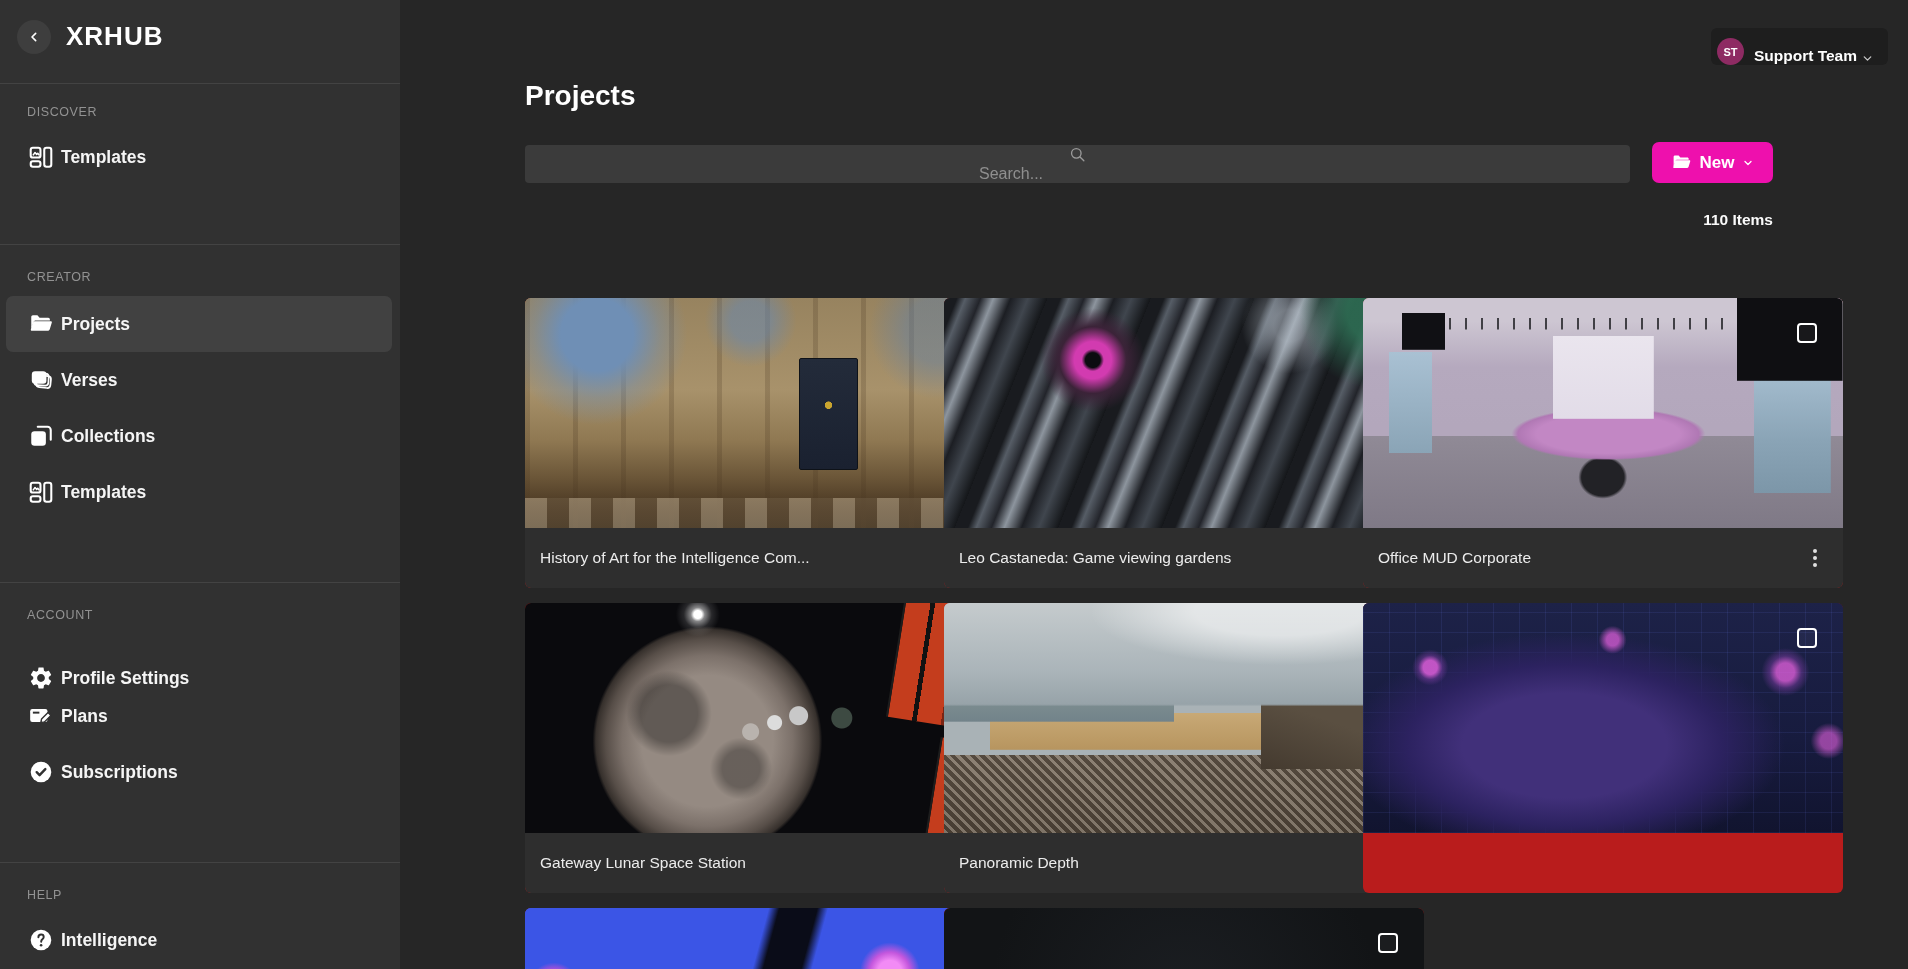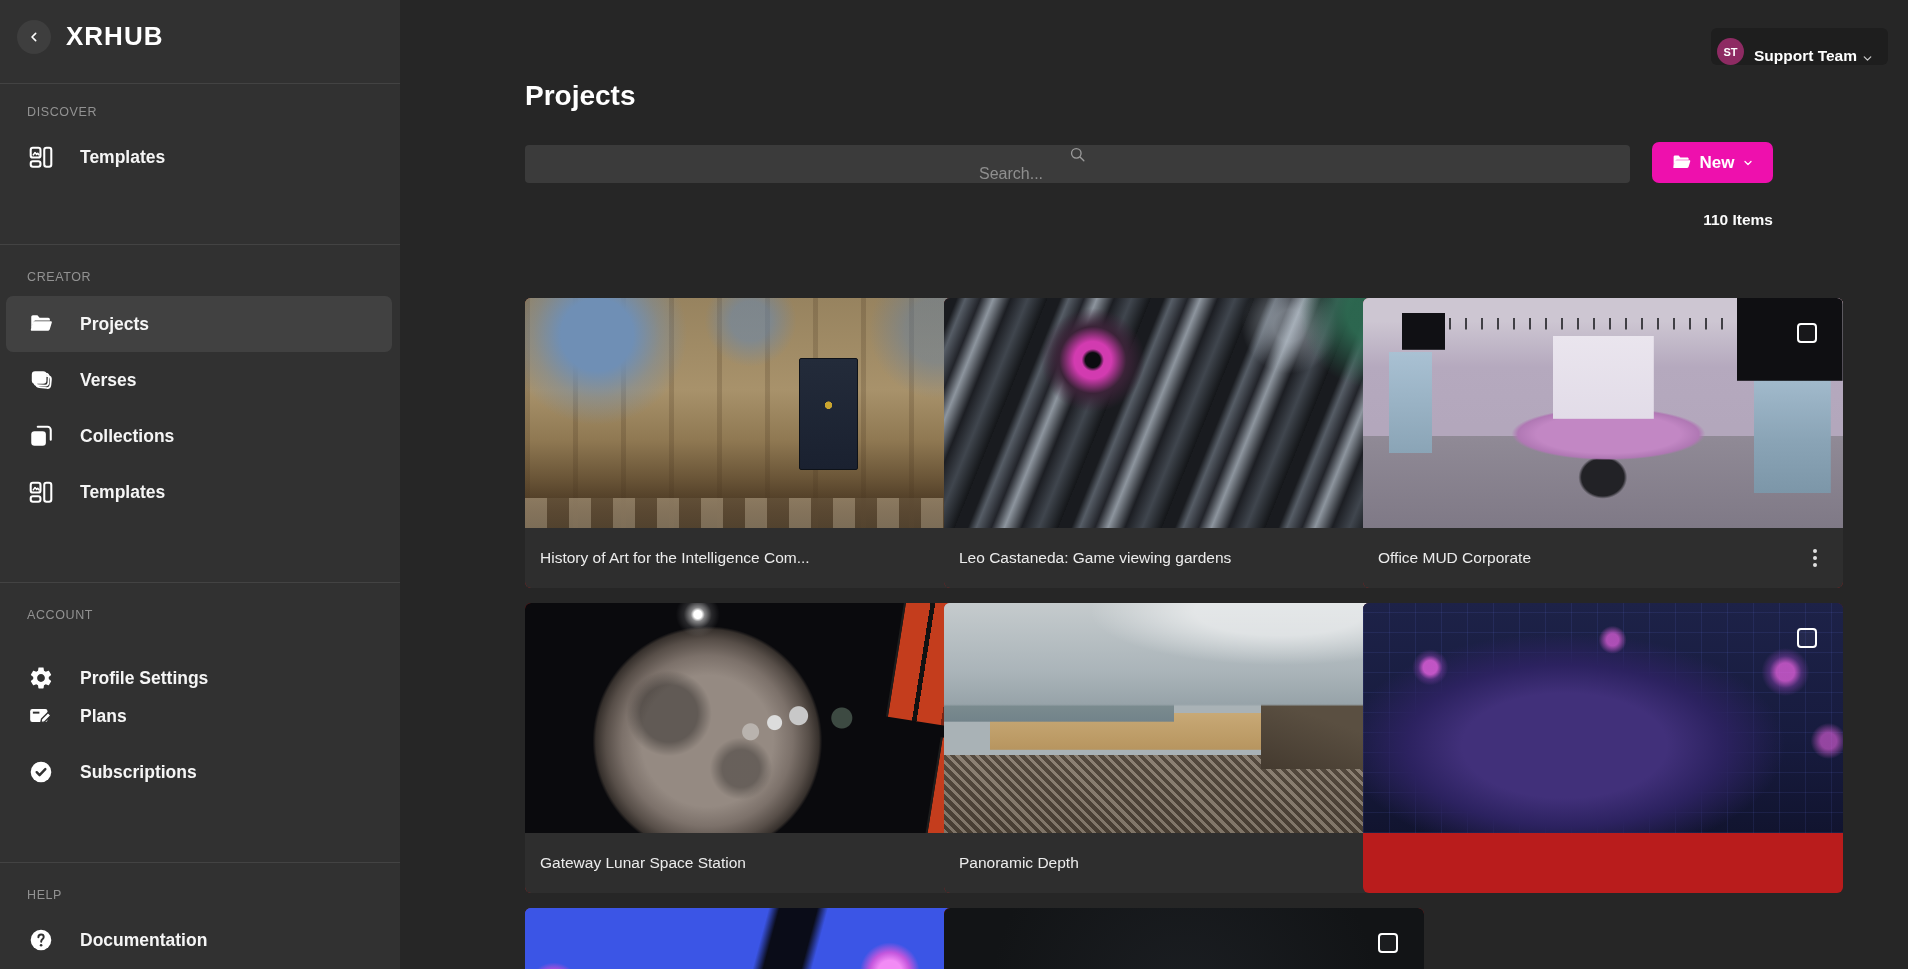--- a/index.html
+++ b/index.html
@@ -12,21 +12,21 @@
   .back-btn { position:absolute; left:17px; top:20px; width:34px; height:34px; border-radius:50%;
               background:#3e3e3e; display:flex; align-items:center; justify-content:center; cursor:pointer; }
   .app-title { position:absolute; left:66px; top:21px; font-size:26px; font-weight:bold; letter-spacing:1px; color:#fff; }
   .sb-divider { position:absolute; left:0; width:100%; height:1px; background:#434343; }
   .sb-label { position:absolute; left:27px; font-size:12.5px; letter-spacing:.6px; color:#929292; }
   .sb-item { position:absolute; left:6px; right:8px; height:56px; border-radius:7px;
              display:flex; align-items:center; cursor:pointer; }
   .sb-item.active { background:#414141; }
   .sb-item .ico { width:27px; height:27px; margin-left:21px; flex:0 0 auto;
                   display:flex; align-items:center; justify-content:center; }
-  .sb-item .lbl { margin-left:26px; font-size:17.5px; font-weight:bold; color:#f5f5f5; }
+  .sb-item .lbl { margin-left:7px; font-size:17.5px; font-weight:bold; color:#f5f5f5; }
 
   
   .main { position:absolute; left:400px; top:0; width:1508px; height:969px; background:#262626; }
 
   .user-btn { position:absolute; right:20px; top:28px; height:37px; background:#1e1e1e; border-radius:6px;
               display:flex; align-items:flex-end; padding:0 14px 0 6px; cursor:pointer; }
   .avatar { width:27px; height:27px; border-radius:50%; background:#8e2b63; color:#fff;
             font-size:11px; font-weight:bold; display:flex; align-items:center; justify-content:center; }
   .user-name { margin:0 4px 0 10px; font-size:15.5px; font-weight:bold; color:#fff; }
 
@@ -276,21 +276,21 @@
   <div class="sb-label" style="top:888px">HELP</div>
 
   <div class="sb-item" style="top:912px">
     <span class="ico">
       <svg width="26" height="26" viewBox="0 0 24 24">
         <circle cx="12" cy="12" r="9.5" fill="#fff"></circle>
         <path d="M9.6 9.4c0-1.4 1.1-2.4 2.5-2.4s2.4 1 2.4 2.2c0 .9-.5 1.5-1.2 2.1-.7.6-1.1 1-1.1 1.9v.4" fill="none" stroke="#313131" stroke-width="1.8" stroke-linecap="round"></path>
         <circle cx="12.1" cy="16.8" r="1.2" fill="#313131"></circle>
       </svg>
     </span>
-    <span class="lbl">Documentation</span>
+    <span class="lbl">Intelligence</span>
   </div>
 </nav>
 
 <main class="main">
 
   <div class="user-btn">
     <div class="avatar">ST</div>
     <span class="user-name">Support Team</span>
     <span>
       <svg width="13" height="13" viewBox="0 0 24 24">

